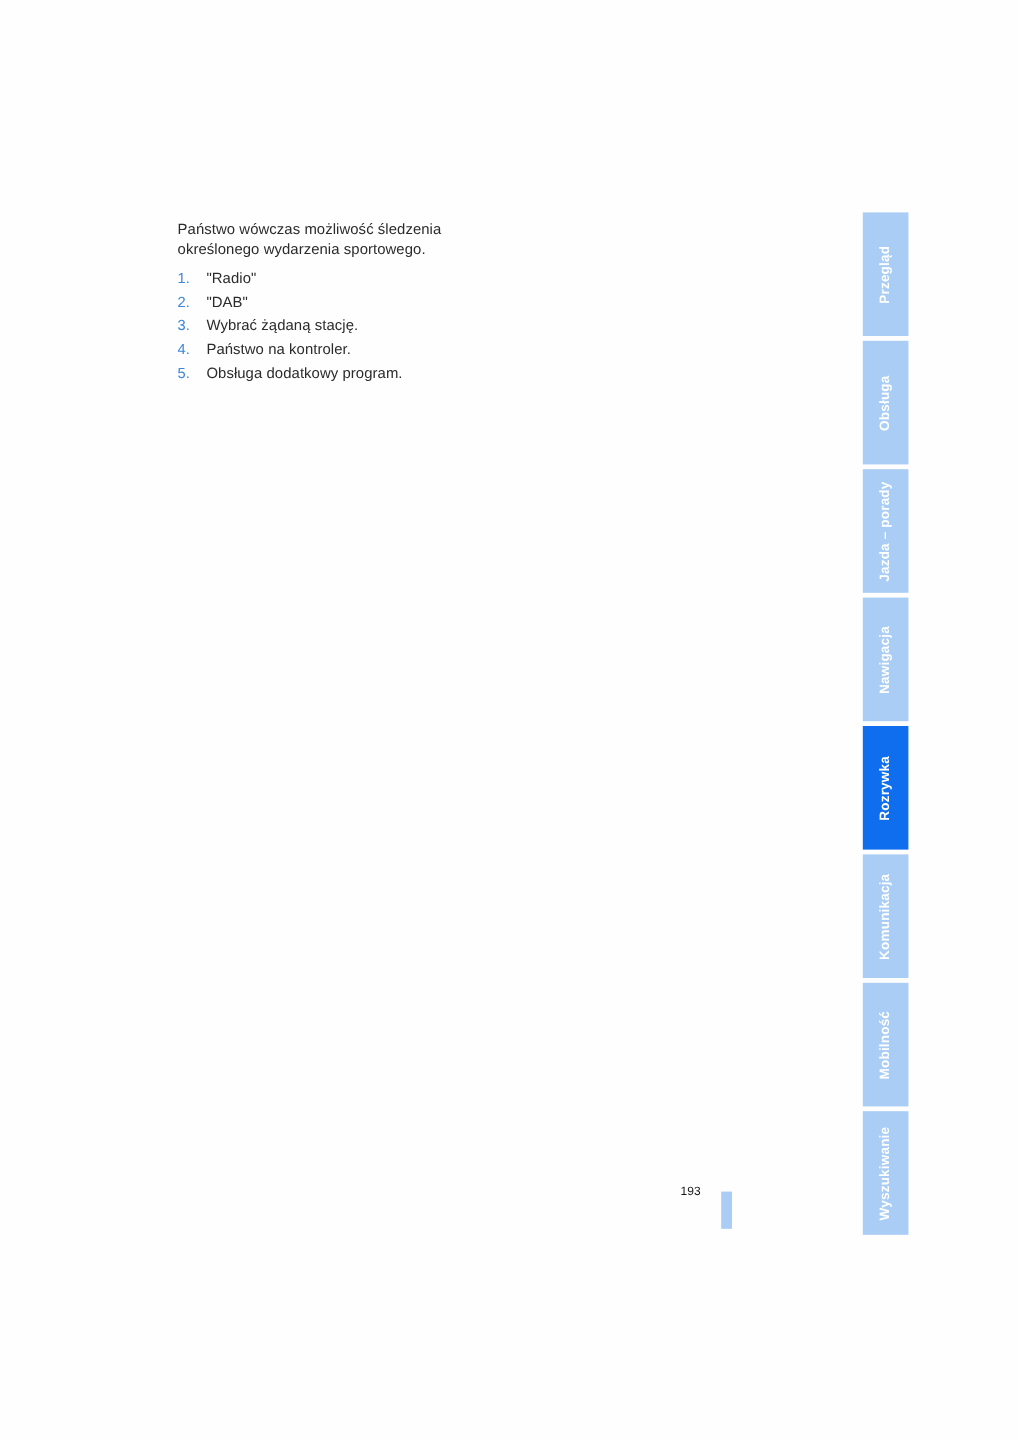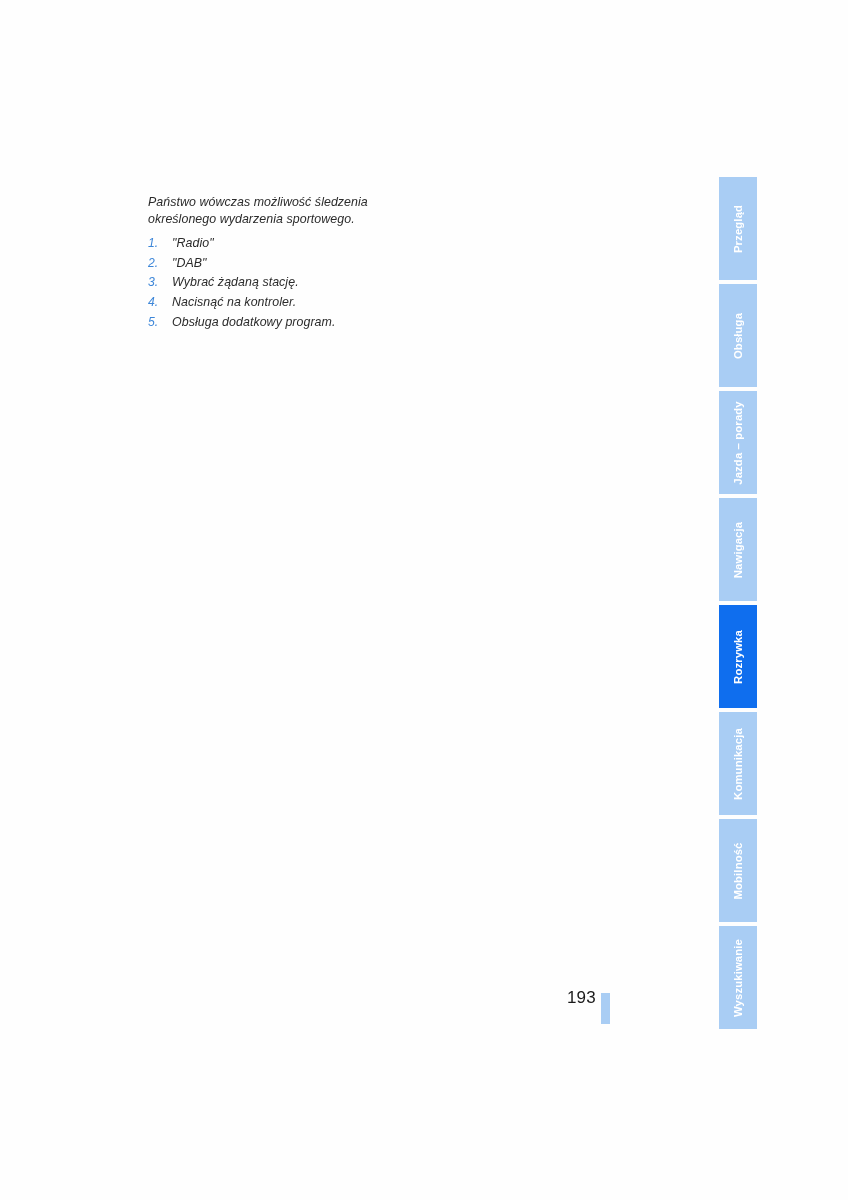--- a/index.html
+++ b/index.html
@@ -22,23 +22,22 @@
     top: 0;
     width: 848px;
     height: 1200px;
     background: #fefefe;
   }
 
   
   .content {
     position: absolute;
     left: 148px;
-    top: 194px;
+    top: 183px;
     width: 430px;
-    font-style: italic;
   }
 
   .intro {
     font-size: 12.4px;
     line-height: 16.6px;
     color: #2b2b2b;
     margin: 0 0 7px 0;
     letter-spacing: 0.005em;
     max-width: 232px;
   }
@@ -67,21 +66,21 @@
 
   .step-text {
     color: #2b2b2b;
   }
 
   
   .page-number {
     position: absolute;
     left: 567px;
     top: 988px;
-    font-size: 17px;
+    font-size: 10px;
     color: #1a1a1a;
     letter-spacing: 0.01em;
     text-align: center;
   }
 
   .page-marker {
     position: absolute;
     left: 601px;
     top: 993px;
     width: 9px;
@@ -145,21 +144,21 @@
       <li class="step">
         <span class="step-num">2.</span>
         <span class="step-text">"DAB"</span>
       </li>
       <li class="step">
         <span class="step-num">3.</span>
         <span class="step-text">Wybrać żądaną stację.</span>
       </li>
       <li class="step">
         <span class="step-num">4.</span>
-        <span class="step-text">Nacisnąć na kontroler.</span>
+        <span class="step-text">Państwo na kontroler.</span>
       </li>
       <li class="step">
         <span class="step-num">5.</span>
         <span class="step-text">Obsługa dodatkowy program.</span>
       </li>
     </ol>
   </div>
 
   <div class="page-number">193</div>
   <div class="page-marker"></div>

